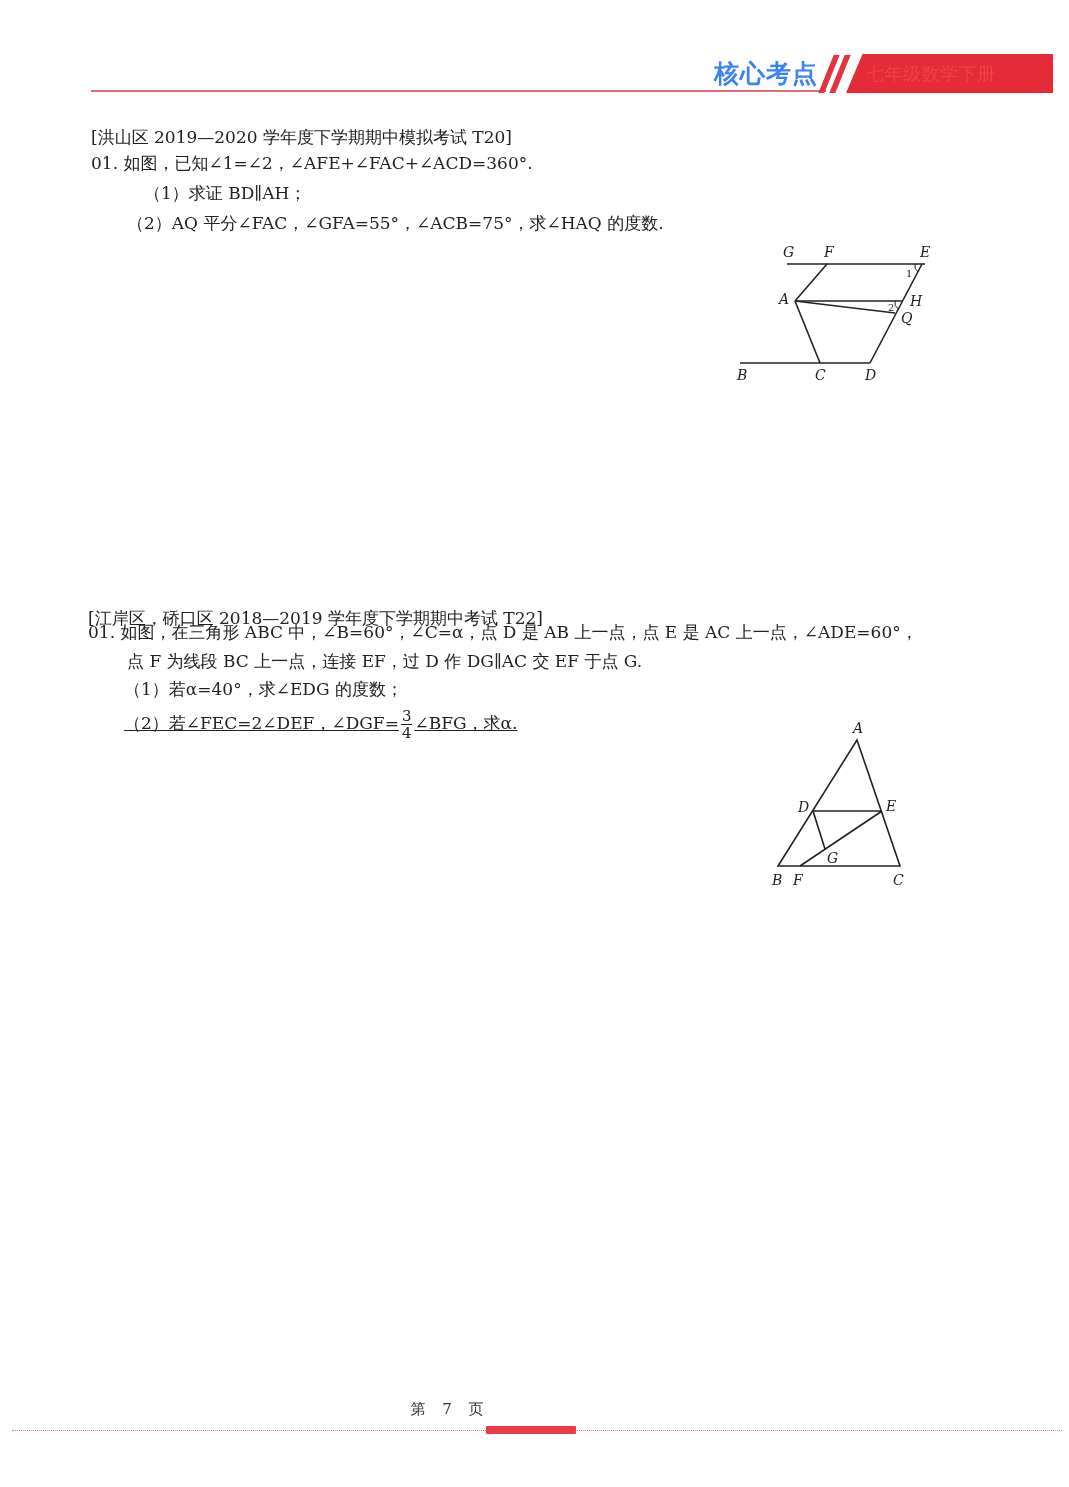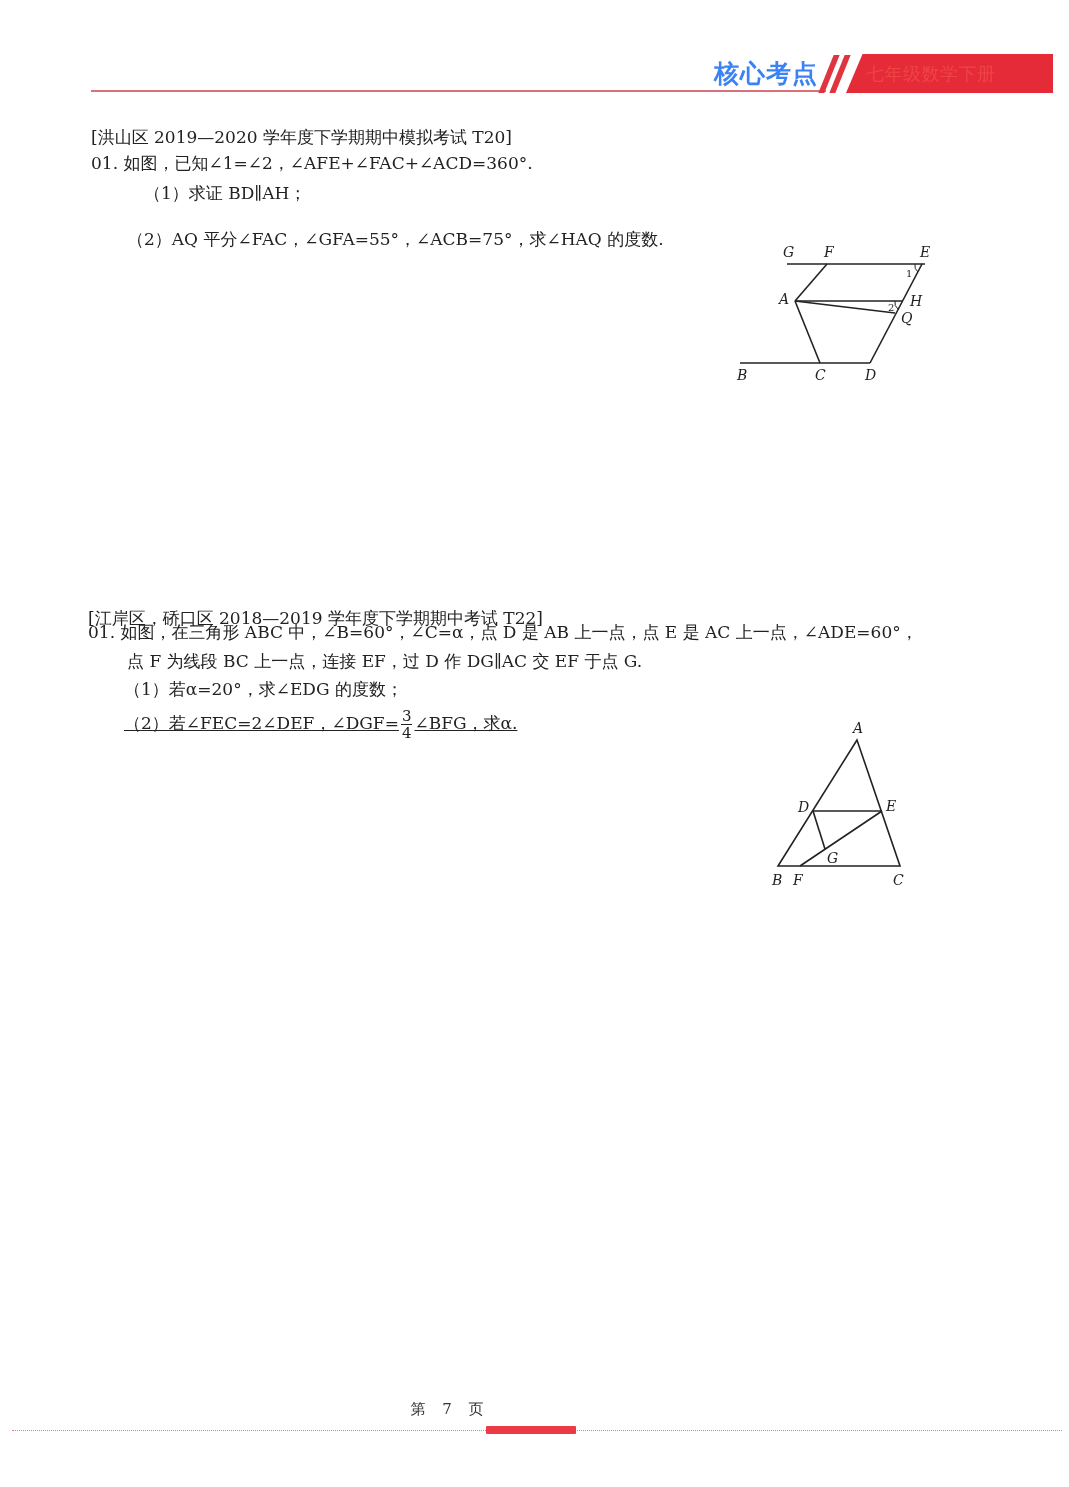--- a/index.html
+++ b/index.html
@@ -33,21 +33,21 @@
 <div class="abs hdr-slash2"></div>
 <div class="abs hdr-band"></div>
 <div class="abs hdr-band-text">七年级数学下册</div>
 
 <div class="abs txt" style="left:91px;top:127px;">[洪山区 2019—2020 学年度下学期期中模拟考试 T20]</div>
 <div class="abs txt" style="left:91px;top:153px;">
   <span>01.</span>
   <span>如图，已知∠1=∠2，∠AFE+∠FAC+∠ACD=360°.</span>
 </div>
 <div class="abs txt" style="left:144px;top:183px;">（1）求证 BD∥AH；</div>
-<div class="abs txt" style="left:127px;top:213px;margin-top:16px;">（2）AQ 平分∠FAC，∠GFA=55°，∠ACB=75°，求∠HAQ 的度数.</div>
+<div class="abs txt" style="left:127px;top:213px;">（2）AQ 平分∠FAC，∠GFA=55°，∠ACB=75°，求∠HAQ 的度数.</div>
 
 <svg class="abs" style="left:730px;top:240px;" width="220" height="150">
   <g stroke="#222" stroke-width="1.6" fill="none">
     <line x1="57" y1="24" x2="195" y2="24"></line>
     <line x1="10" y1="123" x2="140" y2="123"></line>
     <line x1="97" y1="24" x2="65" y2="61"></line>
     <line x1="65" y1="61" x2="90" y2="123"></line>
     <line x1="65" y1="61" x2="172" y2="61"></line>
     <line x1="65" y1="61" x2="165" y2="73"></line>
     <line x1="192" y1="24" x2="140" y2="123"></line>
@@ -66,21 +66,21 @@
   <text x="85" y="140">C</text>
   <text x="135" y="140">D</text>
 </svg>
 
 <div class="abs txt" style="left:88px;top:596px;margin-top:12px;">[江岸区，硚口区 2018—2019 学年度下学期期中考试 T22]</div>
 <div class="abs txt" style="left:88px;top:622px;">
   <span>01.</span>
   <span>如图，在三角形 ABC 中，∠B=60°，∠C=α，点 D 是 AB 上一点，点 E 是 AC 上一点，∠ADE=60°，</span>
 </div>
 <div class="abs txt" style="left:127px;top:651px;">点 F 为线段 BC 上一点，连接 EF，过 D 作 DG∥AC 交 EF 于点 G.</div>
-<div class="abs txt" style="left:124px;top:679px;">（1）若α=20°，求∠EDG 的度数；</div>
+<div class="abs txt" style="left:124px;top:679px;">（1）若α=40°，求∠EDG 的度数；</div>
 <div class="abs txt" style="left:124px;top:708px;text-decoration:underline;">
   <span>（2）若∠FEC=2∠DEF，∠DGF=</span><span class="frac"><span class="num">3</span><span class="den">4</span></span><span>∠BFG，求α.</span>
 </div>
 
 <svg class="abs" style="left:765px;top:718px;" width="150" height="175">
   <g stroke="#222" stroke-width="1.6" fill="none">
     <polygon points="92,22 13,148 135,148"></polygon>
     <line x1="48" y1="93" x2="117" y2="93"></line>
     <line x1="48" y1="93" x2="60" y2="131"></line>
     <line x1="117" y1="93" x2="35" y2="148"></line>

